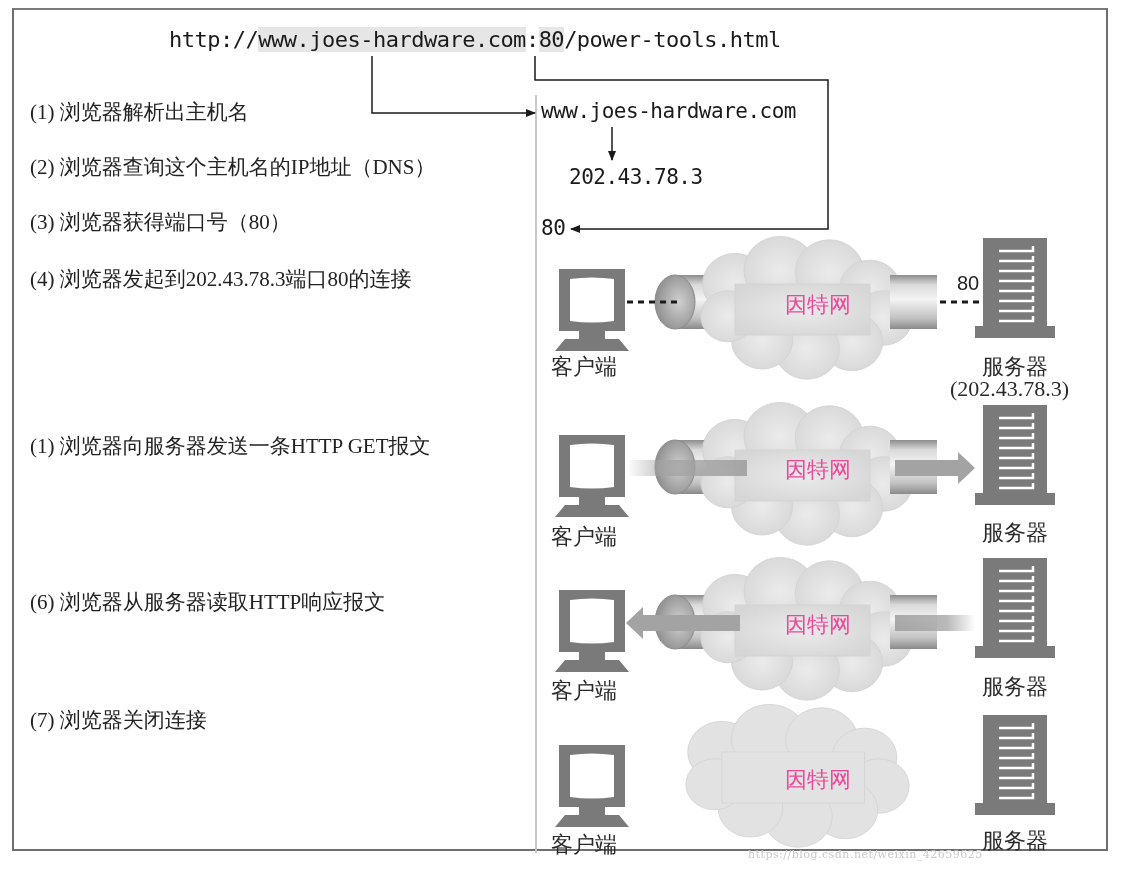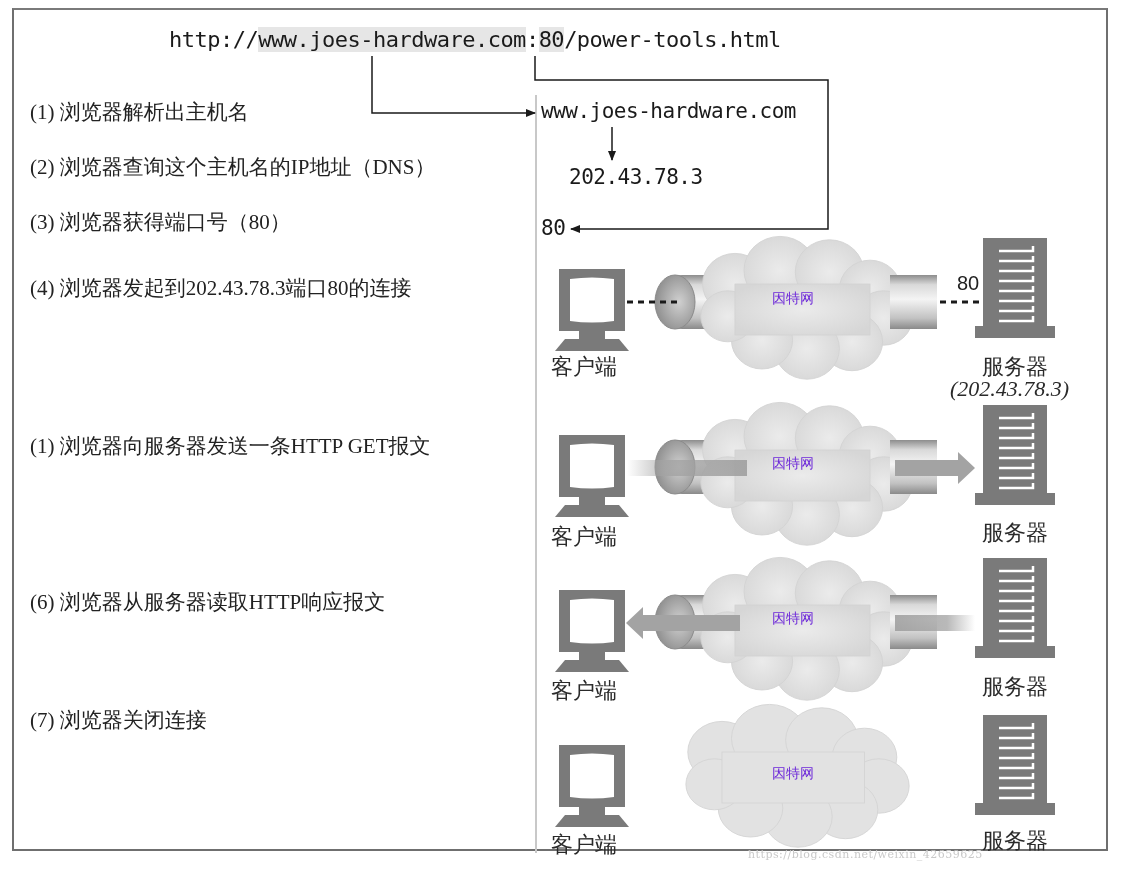--- a/index.html
+++ b/index.html
@@ -31,21 +31,21 @@
       font-size: 21px; color: #1a1a1a; white-space: nowrap; letter-spacing: -0.5px;
     }
     .label {
       position: absolute;
       font-family: "Liberation Serif", "DejaVu Serif", serif;
       font-size: 22px; color: #2a2a2a; white-space: nowrap; text-align: center;
     }
     .cloud-label {
       position: absolute;
       font-family: "Liberation Serif", "DejaVu Serif", serif;
-      font-size: 14px; color: #6d28d9; white-space: nowrap;
+      font-size: 22px; color: #ec4899; white-space: nowrap; margin-left: 13px;
     }
     .port {
       position: absolute;
       font-family: "Liberation Sans", "DejaVu Sans", sans-serif;
       font-size: 20px; color: #222;
     }
     .watermark {
       position: absolute; left: 748px; top: 848px;
       font-family: "DejaVu Serif", "Liberation Serif", serif;
       font-size: 11px; color: #c9c9c9; white-space: nowrap; letter-spacing: 0.5px;
@@ -56,21 +56,21 @@
 <body>
 
 <div class="frame"></div>
 <div class="divider"></div>
 
 <div class="url"><span>http://</span><span class="hl">www.joes-hardware.com</span><span>:</span><span class="hl">80</span><span>/power-tools.html</span></div>
 
 <div class="step" style="top:98px;">(1) 浏览器解析出主机名</div>
 <div class="step" style="top:153px;">(2) 浏览器查询这个主机名的IP地址（DNS）</div>
 <div class="step" style="top:208px;">(3) 浏览器获得端口号（80）</div>
-<div class="step" style="top:274px;">(4) 浏览器发起到202.43.78.3端口80的连接</div>
+<div class="step" style="top:265px;">(4) 浏览器发起到202.43.78.3端口80的连接</div>
 <div class="step" style="top:432px;">(1) 浏览器向服务器发送一条HTTP GET报文</div>
 <div class="step" style="top:588px;">(6) 浏览器从服务器读取HTTP响应报文</div>
 <div class="step" style="top:706px;">(7) 浏览器关闭连接</div>
 
 <div class="mono" style="left:541px; top:99px;">www.joes-hardware.com</div>
 <div class="mono" style="left:569px; top:165px;">202.43.78.3</div>
 <div class="mono" style="left:541px; top:216px;">80</div>
 
 <svg class="overlay" width="1129" height="881" viewBox="0 0 1129 881">
   <defs>
@@ -202,21 +202,21 @@
       <use href="#cloud"></use>
     </g>
     <use href="#server" x="983" y="715"></use>
   </g>
 </svg>
 
 <div class="cloud-label" style="left:772px; top:290px;">因特网</div>
 <div class="port" style="left:957px; top:272px;">80</div>
 <div class="label" style="left:551px; top:352px;">客户端</div>
 <div class="label" style="left:982px; top:352px;">服务器</div>
-<div class="label" style="left:950px; top:376px;font-style:italic;">(202.43.78.3)</div>
+<div class="label" style="left:950px; top:376px;">(202.43.78.3)</div>
 
 <div class="cloud-label" style="left:772px; top:455px;">因特网</div>
 <div class="label" style="left:551px; top:522px;">客户端</div>
 <div class="label" style="left:982px; top:518px;">服务器</div>
 
 <div class="cloud-label" style="left:772px; top:610px;">因特网</div>
 <div class="label" style="left:551px; top:676px;">客户端</div>
 <div class="label" style="left:982px; top:672px;">服务器</div>
 
 <div class="cloud-label" style="left:772px; top:765px;">因特网</div>

